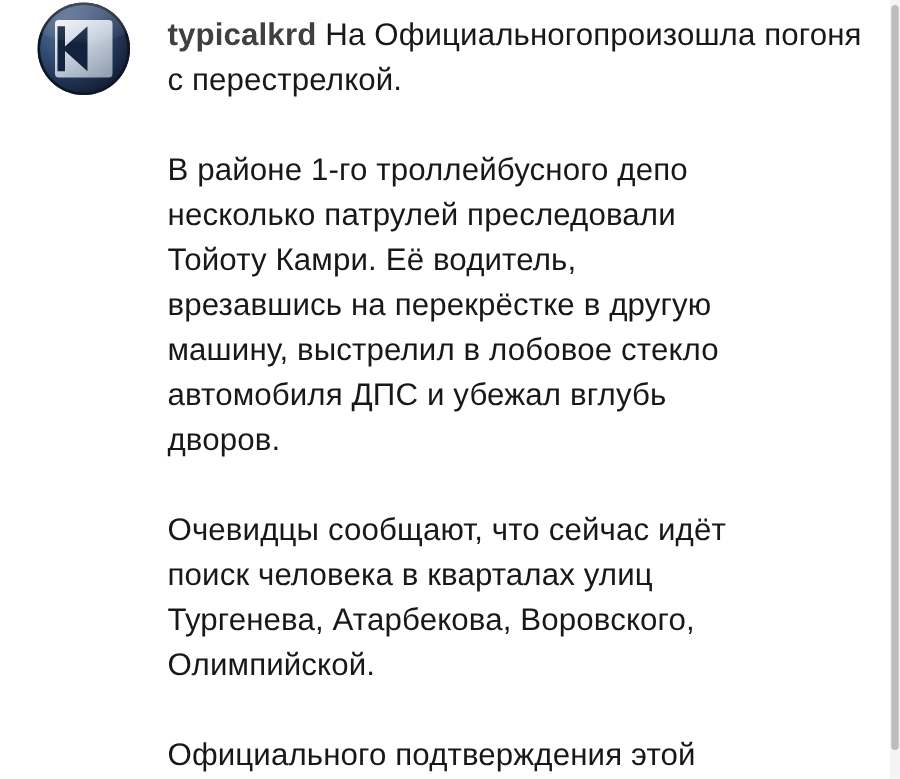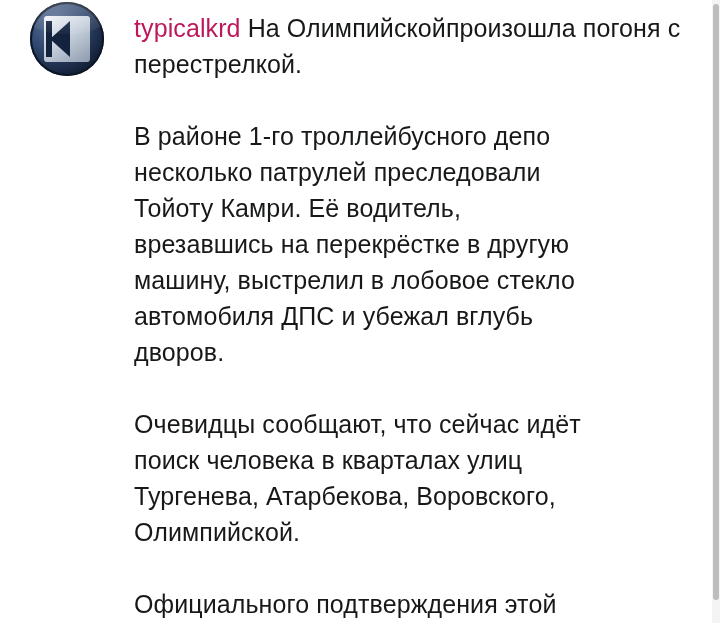--- a/index.html
+++ b/index.html
@@ -77,22 +77,22 @@
   }
   .caption {
     font-size: 25px;
     line-height: 36px;
     color: #17181a;
     letter-spacing: 0.1px;
     white-space: pre-wrap;
     word-wrap: break-word;
   }
   .username {
-    font-weight: normal;
-    color: #be185d;
+    font-weight: bold;
+    color: #404040;
     margin-top: 37px;
   }
 
   .scrollbar-track {
     position: absolute;
     right: 0;
     top: 0;
     width: 8px;
     height: 623px;
     background: #f4f4f4;
@@ -113,21 +113,21 @@
 <div class="post">
 
   <div class="avatar">
     <div class="logo-plate"></div>
     <div class="logo-bar"></div>
     <div class="logo-mark"></div>
     <div class="gloss"></div>
   </div>
 
   <div class="text-col">
-    <div class="caption"><span class="username">typicalkrd</span><span> На Олимпийской</span><span>произошла погоня с перестрелкой.
+    <div class="caption"><span class="username">typicalkrd</span><span> На Официального</span><span>произошла погоня с перестрелкой.
 
 В районе 1-го троллейбусного депо
 несколько патрулей преследовали
 Тойоту Камри. Её водитель,
 врезавшись на перекрёстке в другую
 машину, выстрелил в лобовое стекло
 автомобиля ДПС и убежал вглубь
 дворов.
 
 Очевидцы сообщают, что сейчас идёт

